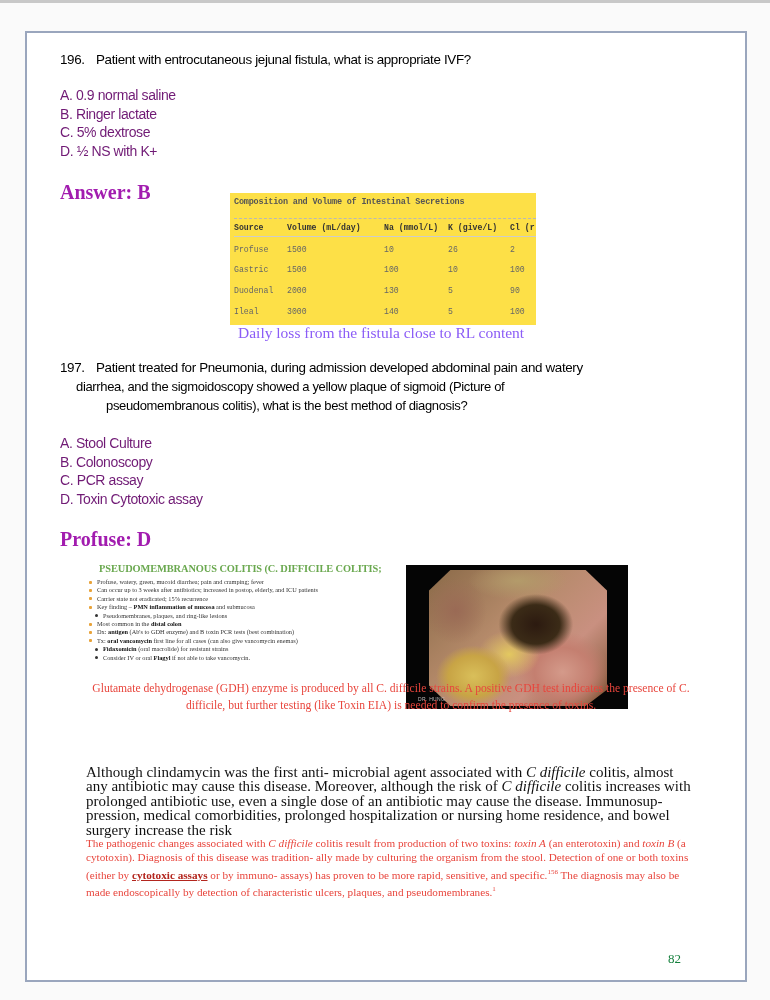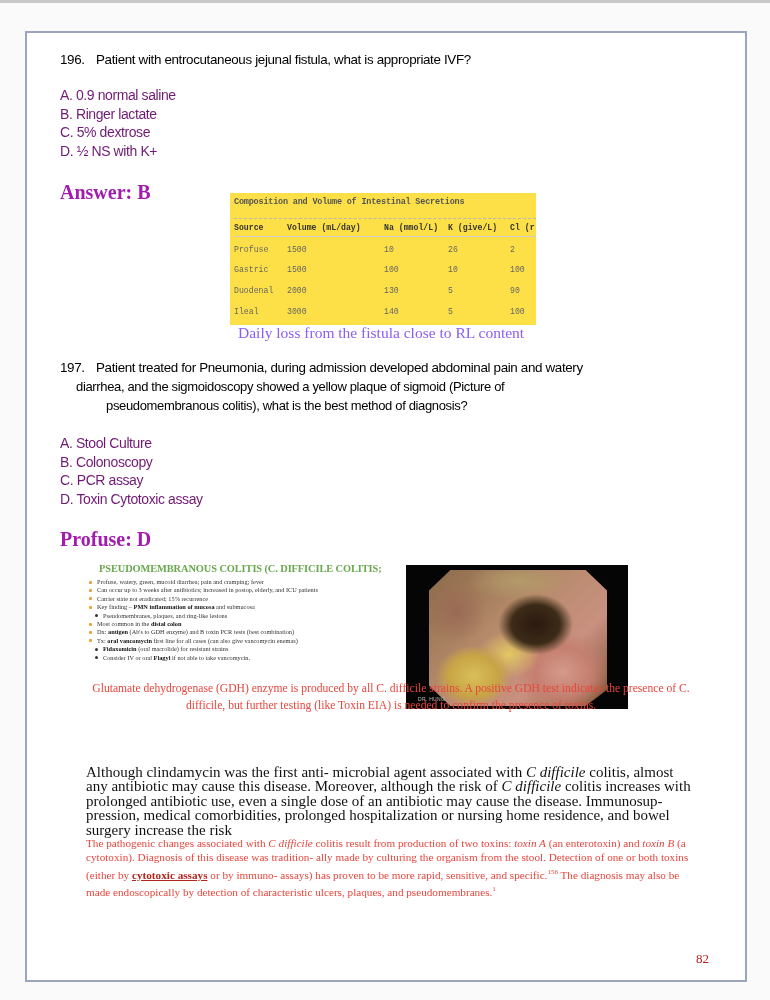--- a/index.html
+++ b/index.html
@@ -128,22 +128,22 @@
       font-family: "Liberation Serif", serif;
       font-size: 15px; color: #111; line-height: 14.4px;
     }
     .red-para2 {
       position: absolute; left: 86px; width: 612px;
       font-family: "Liberation Serif", serif;
       font-size: 11.2px; color: #e8453c; line-height: 14.4px;
     }
     .red-para2 .link { color: #b3261e; font-weight: bold; text-decoration: underline; }
     .page-number {
-      position: absolute; left: 696px; top: 951px;
-      font-family: "Liberation Serif", serif; font-size: 13px; color: #b91c1c;
+      position: absolute; left: 668px; top: 951px;
+      font-family: "Liberation Serif", serif; font-size: 13px; color: #15803d;
     }
   </style>
 </head>
 <body>
 
 <div class="topbar"></div>
 
 <div class="page"></div>
 
 <div class="q-title" style="top:52px;">

